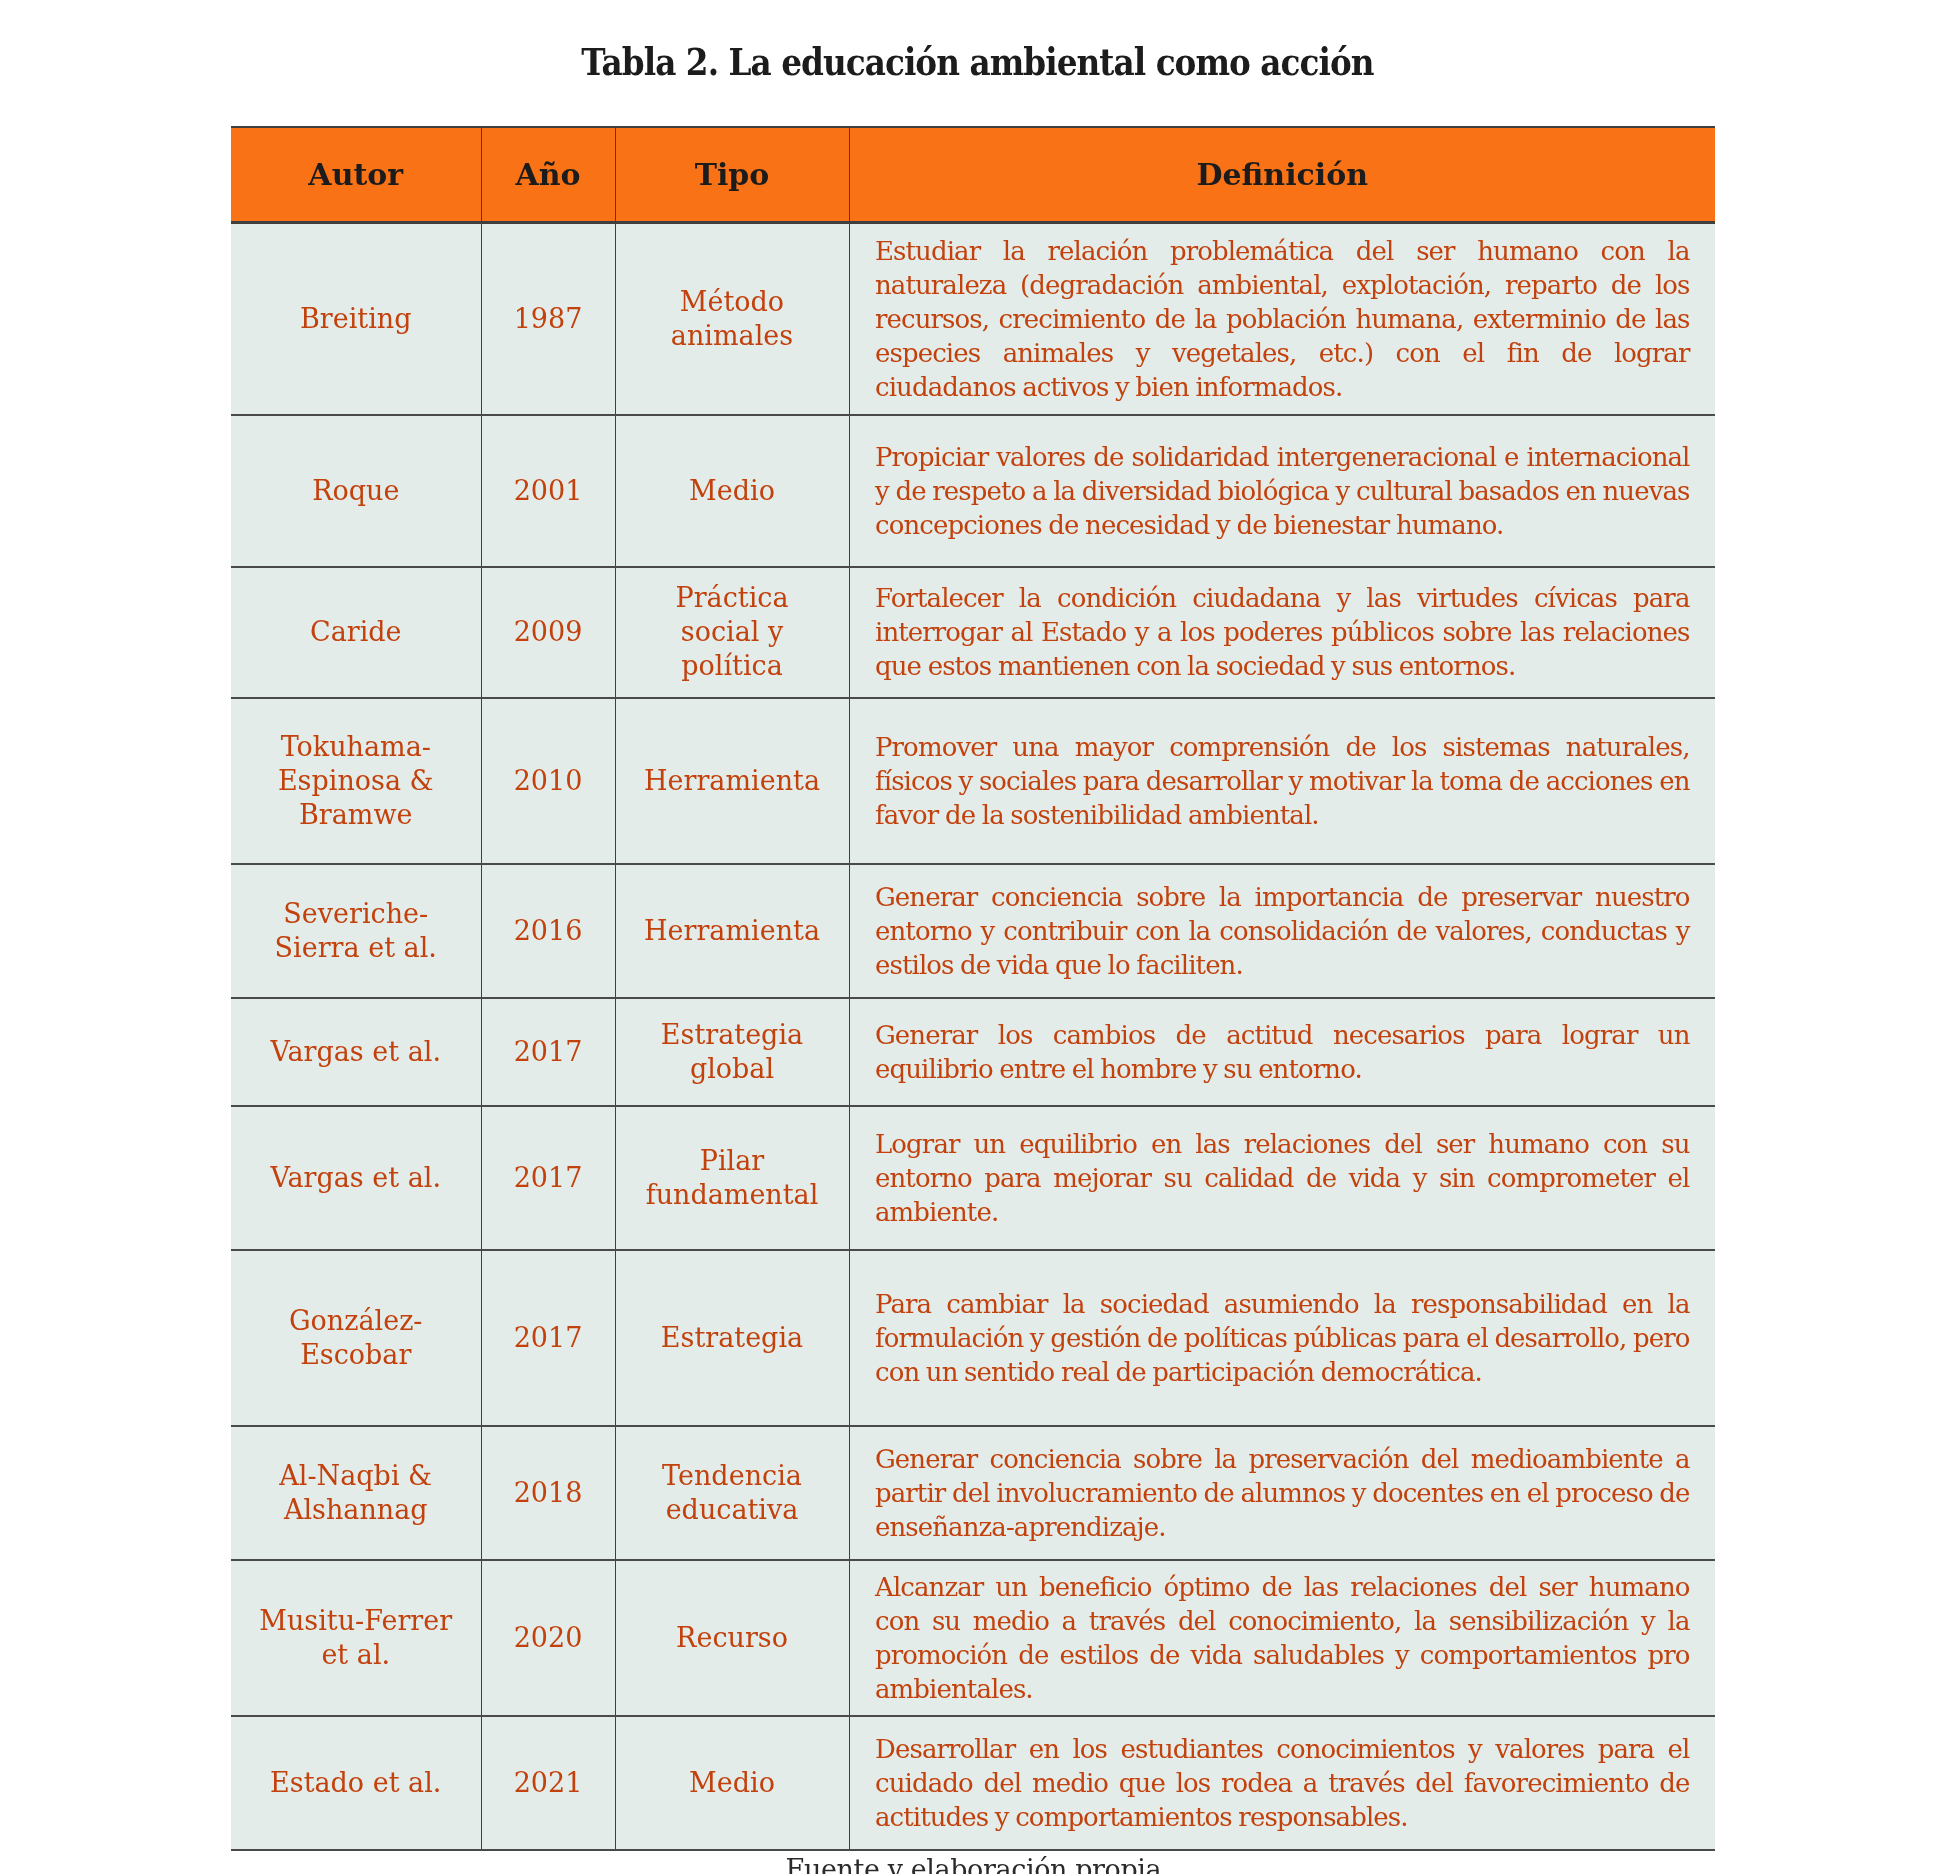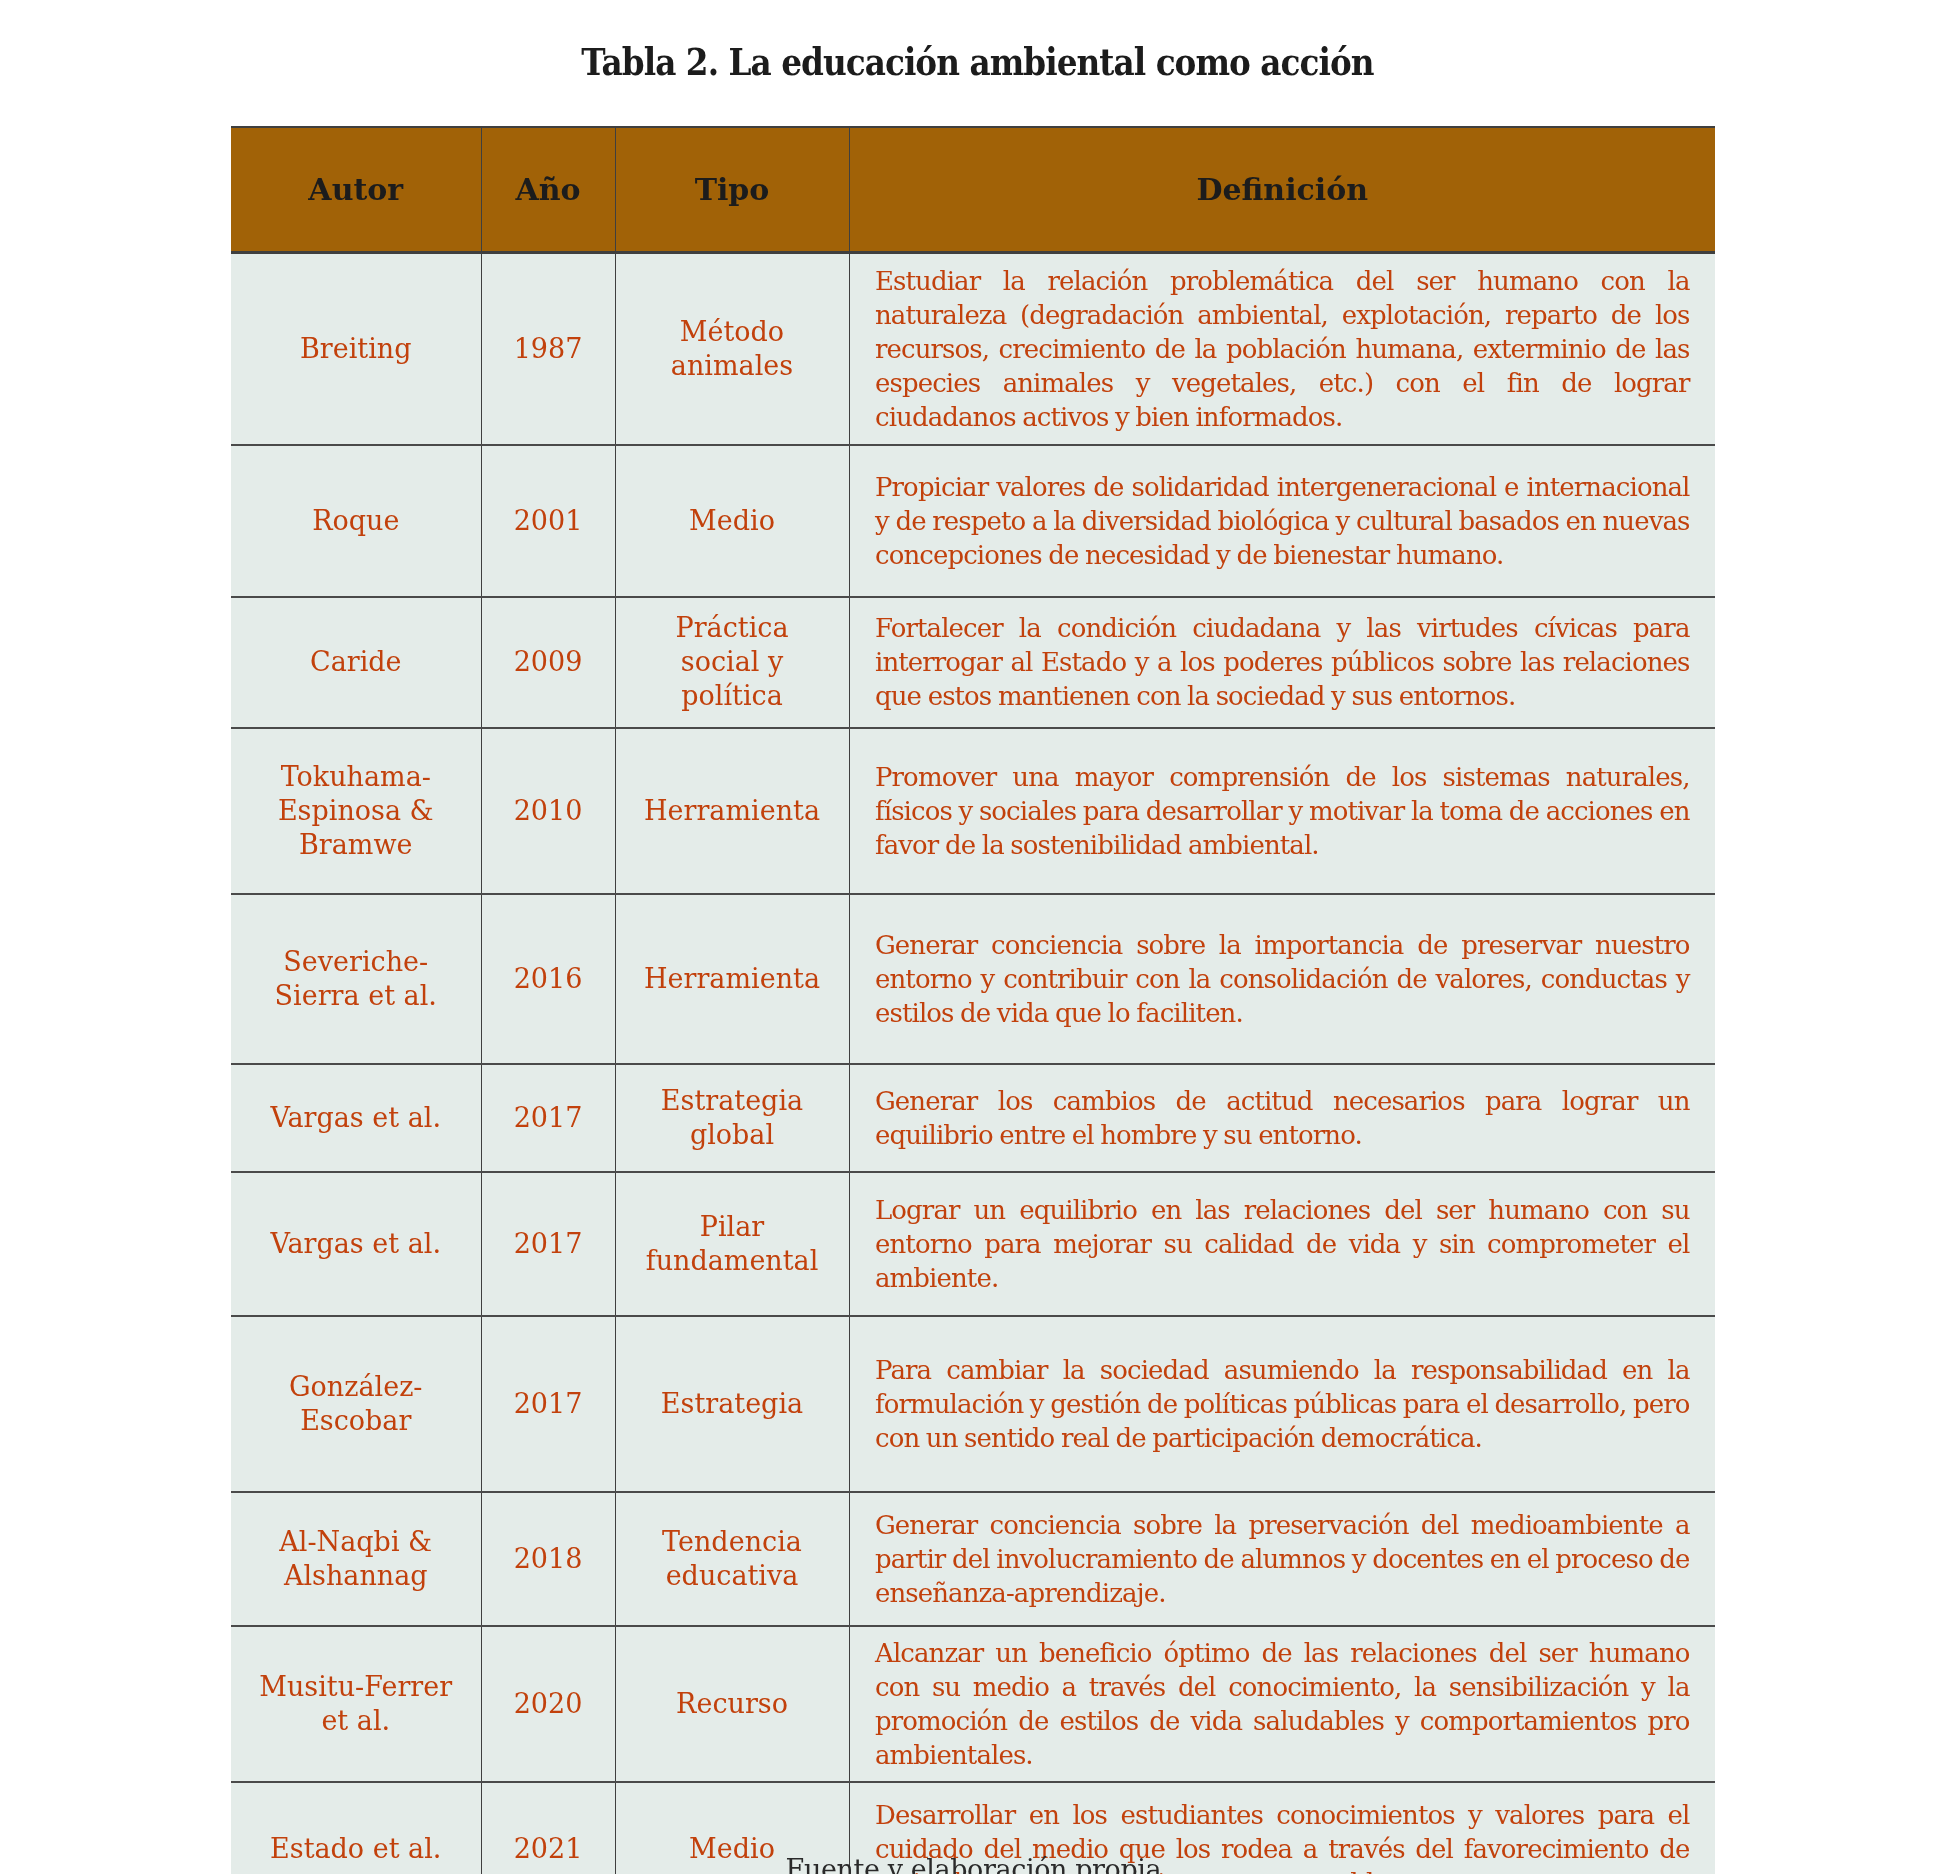--- a/index.html
+++ b/index.html
@@ -35,33 +35,33 @@
       top: 126px;
       width: 1483px;
       border-collapse: collapse;
       table-layout: fixed;
     }
     table.data col.c-autor { width: 250px; }
     table.data col.c-anio { width: 134px; }
     table.data col.c-tipo { width: 234px; }
     table.data col.c-def { width: 866px; }
     table.data th {
-      background: #a16207;
+      background: #f97316;
       height: 91px;
       font-family: "DejaVu Serif", serif;
       font-weight: bold;
       font-size: 30px;
       color: #1c1c1c;
       border-top: 2.3px solid #3f3f3f;
       border-bottom: 3px solid #3f3f3f;
       border-left: 1.5px solid #3f3f3f;
       border-right: 1.5px solid #3f3f3f;
       text-align: center;
       vertical-align: middle;
-      padding: 16px;
+      padding: 1px;
     }
     table.data th:first-child { border-left: none; }
     table.data th:last-child { border-right: none; }
     table.data td {
       background: #e4ece9;
       border-bottom: 2.3px solid #4a4a4a;
       border-left: 1.5px solid #3f3f3f;
       border-right: 1.5px solid #3f3f3f;
       vertical-align: middle;
       font-size: 27px;
@@ -151,21 +151,21 @@
         </td>
     </tr>
     <tr style="height:166px">
       <td class="center"><span style="display:inline-block;max-width:173px">Tokuhama-Espinosa &amp; Bramwe</span></td>
       <td class="center">2010</td>
       <td class="center">Herramienta</td>
       <td class="def">
           <span class="inner">Promover una mayor comprensión de los sistemas naturales, físicos y sociales para desarrollar y motivar la toma de acciones en favor de la sostenibilidad ambiental.</span>
         </td>
     </tr>
-    <tr style="height:170px">
+    <tr style="height:134px">
       <td class="center"><span style="display:inline-block;max-width:180px">Severiche-Sierra et al.</span></td>
       <td class="center">2016</td>
       <td class="center">Herramienta</td>
       <td class="def">
           <span class="inner">Generar conciencia sobre la importancia de preservar nuestro entorno y contribuir con la consolidación de valores, conductas y estilos de vida que lo faciliten.</span>
         </td>
     </tr>
     <tr style="height:108px">
       <td class="center">Vargas et al.</td>
       <td class="center">2017</td>

